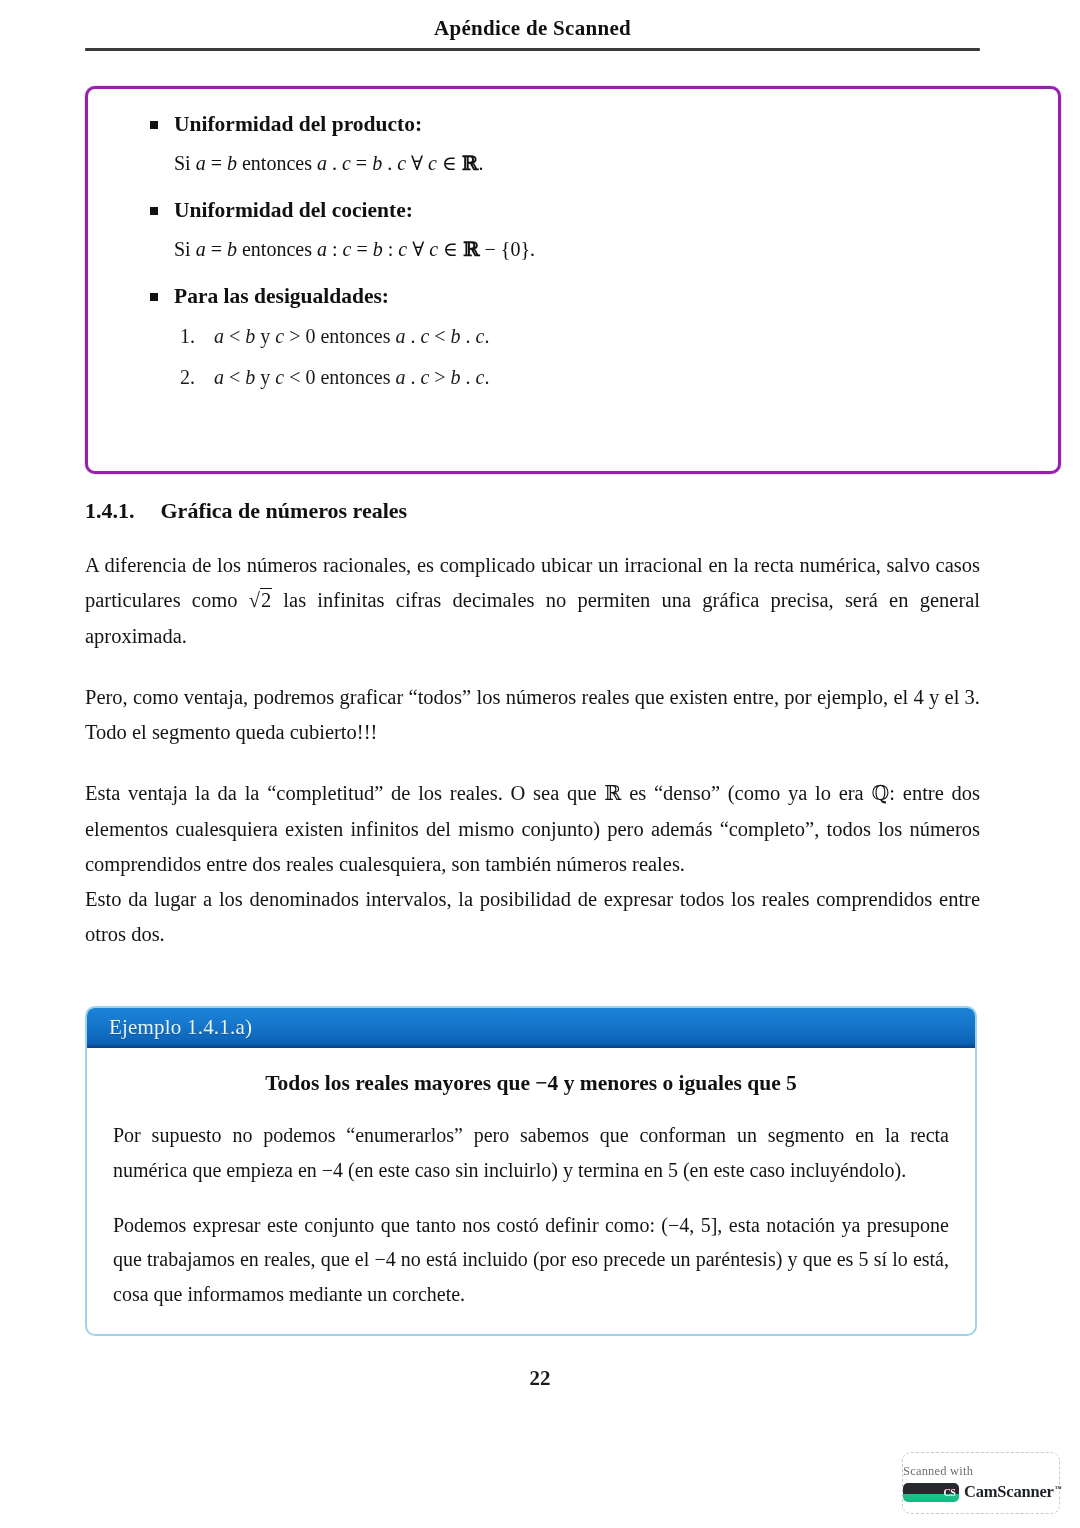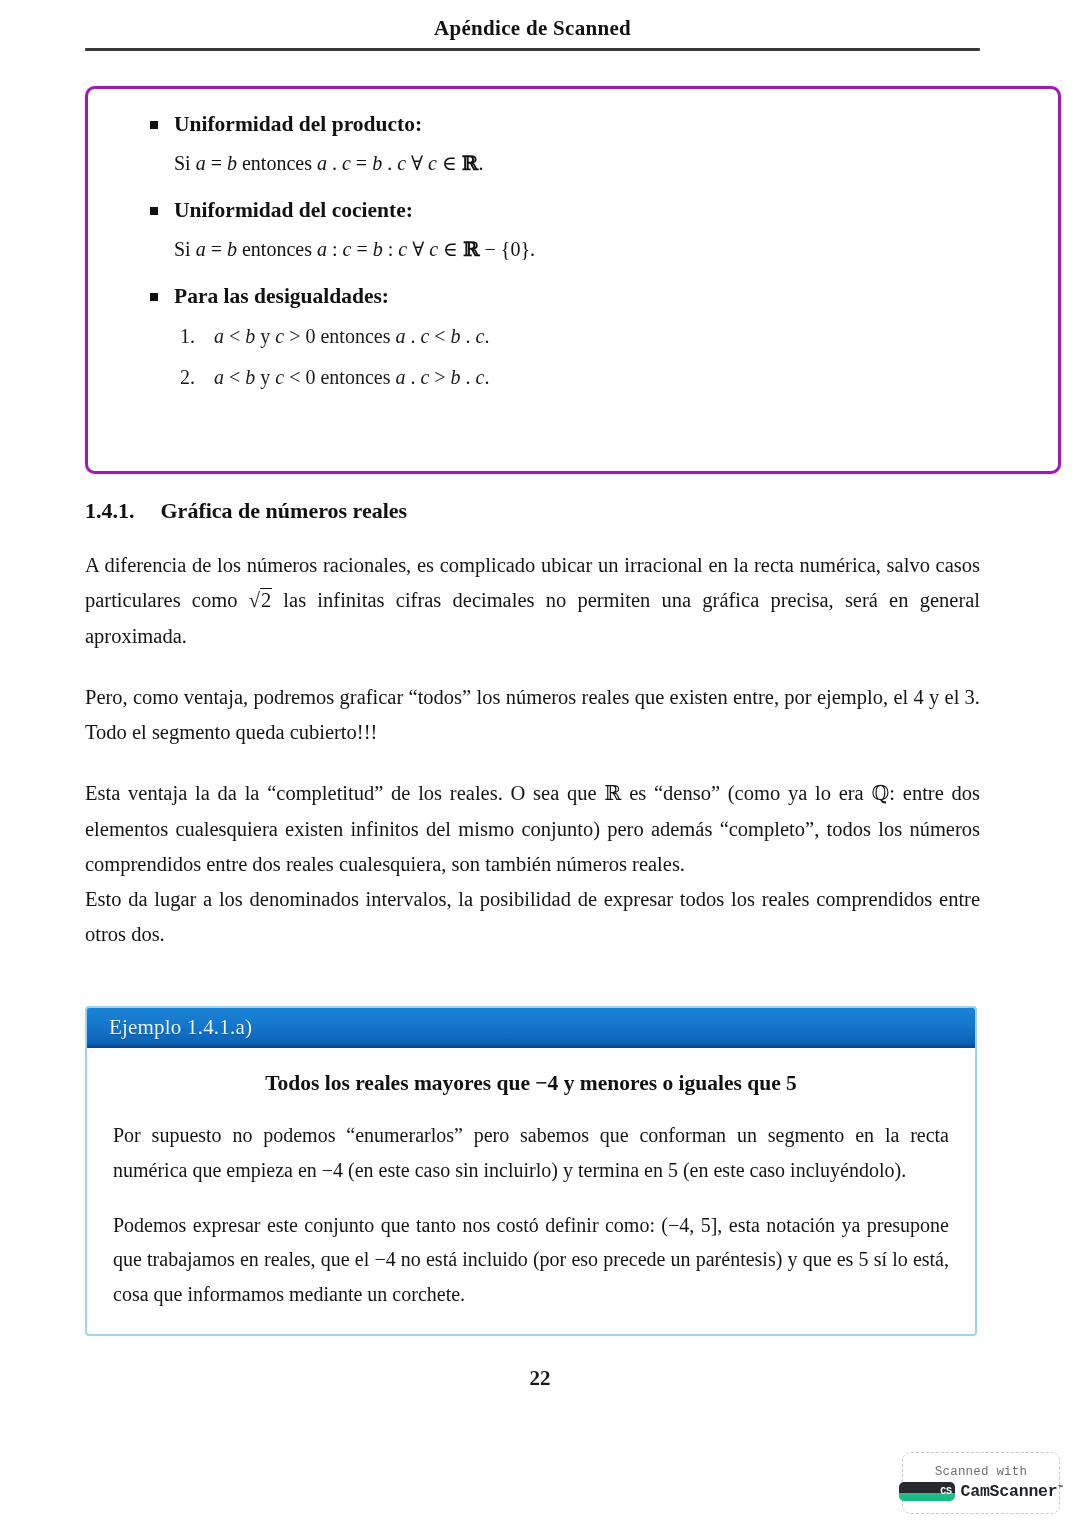--- a/index.html
+++ b/index.html
@@ -144,21 +144,21 @@
   p.para.nogap { margin-top: 0; }
 
   
   .ex-box {
     position: absolute;
     left: 85px;
     top: 1006px;
     width: 892px;
     box-sizing: border-box;
     border: 2px solid #9fd4e8;
-    border-radius: 4px;
+    border-radius: 10px;
     background: #ffffff;
     overflow: hidden;
   }
   .ex-title {
     background: linear-gradient(180deg, #1b82d4 0%, #1577cc 42%, #0c62b4 88%, #0a3f86 100%);
     padding: 7px 0 8px 22px;
     font-size: 21px;
     color: #e9f4fc;
     font-weight: normal;
     letter-spacing: 0.2px;
@@ -200,23 +200,23 @@
     left: 902px;
     top: 1452px;
     width: 158px;
     height: 62px;
     box-sizing: border-box;
     border: 1.5px dashed #c9c9c9;
     border-radius: 9px;
     background: #ffffff;
     display: flex;
     flex-direction: column;
-    align-items: center;
+    align-items: flex-start;
     justify-content: center;
-    font-family: Liberation Mono, monospace;
+    font-family: Liberation Serif, serif;
   }
   .cam-top {
     font-size: 12.5px;
     color: #6f6f6f;
     margin-bottom: 3px;
     letter-spacing: 0.2px;
   }
   .cam-bot {
     display: flex;
     align-items: center;

